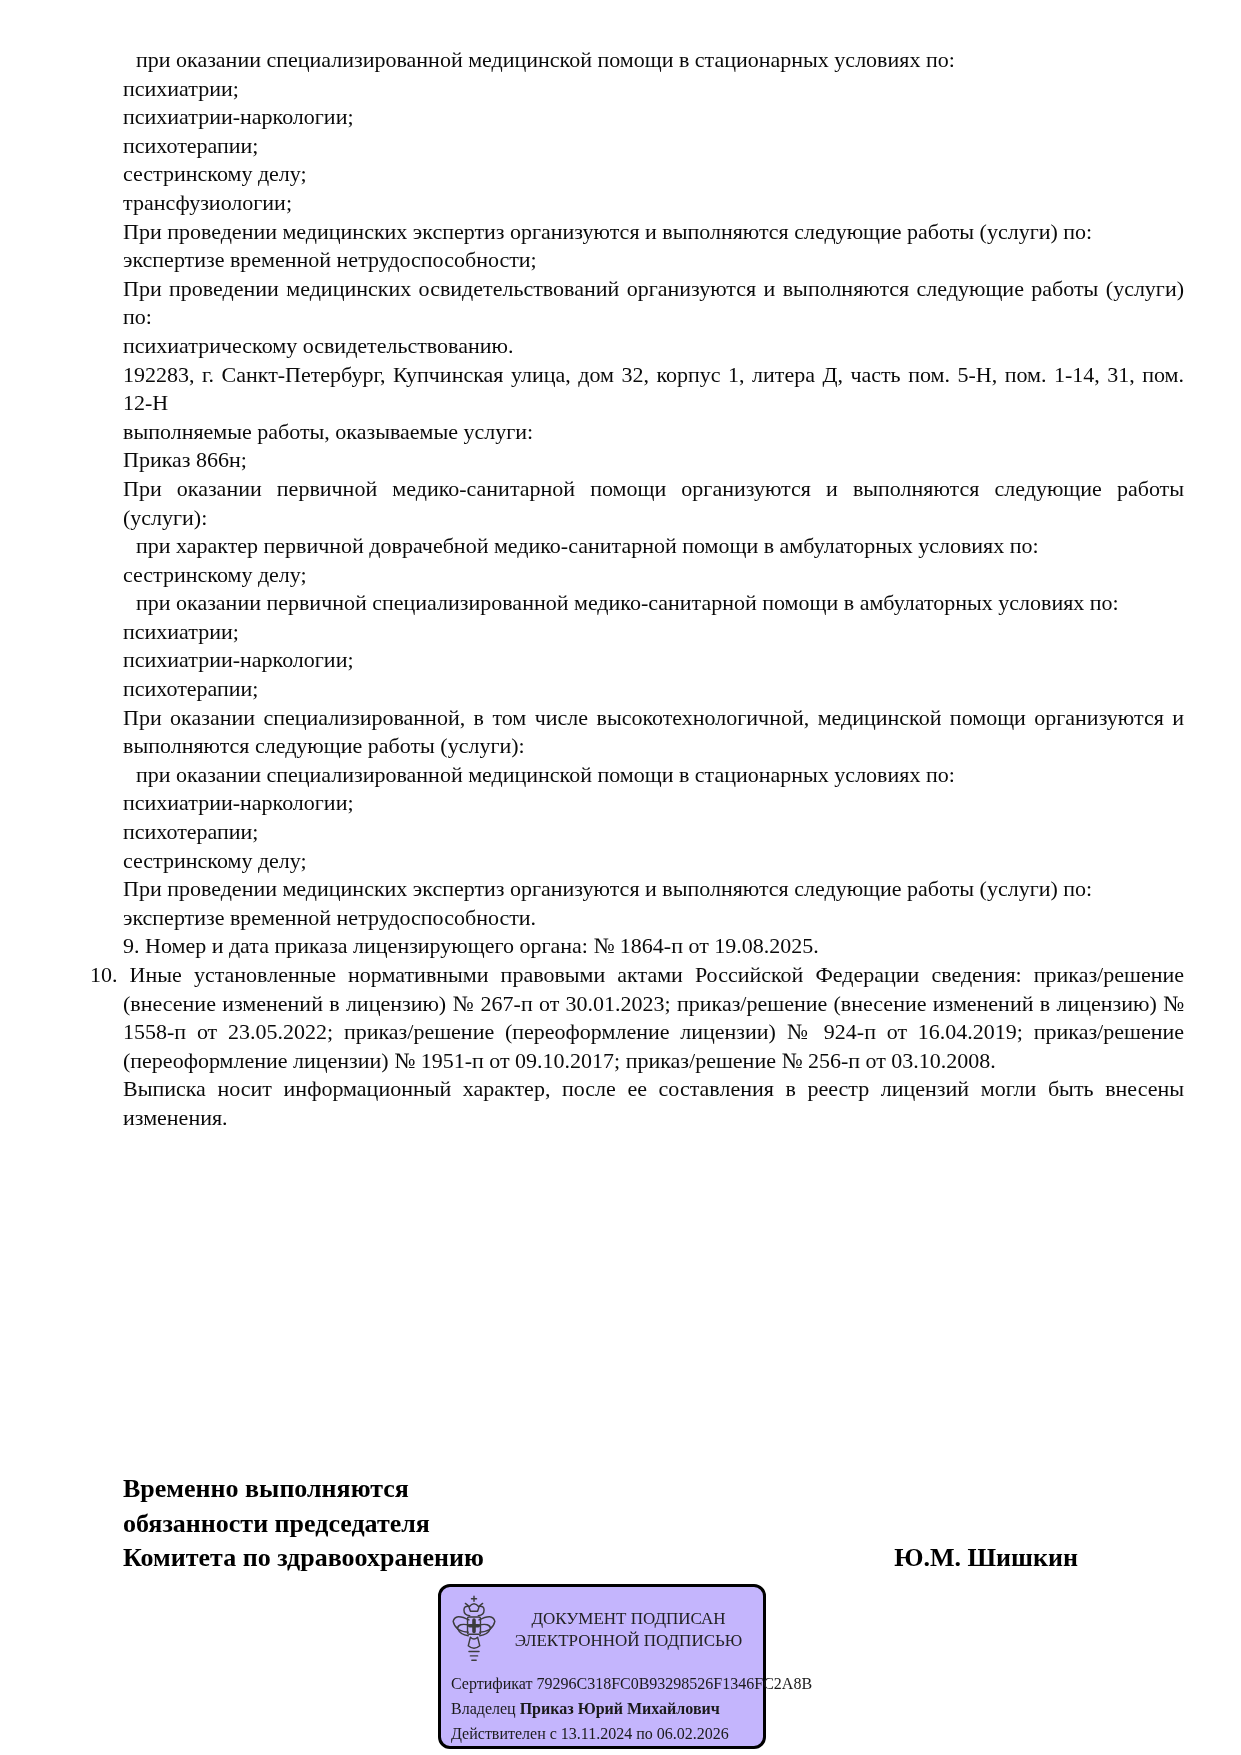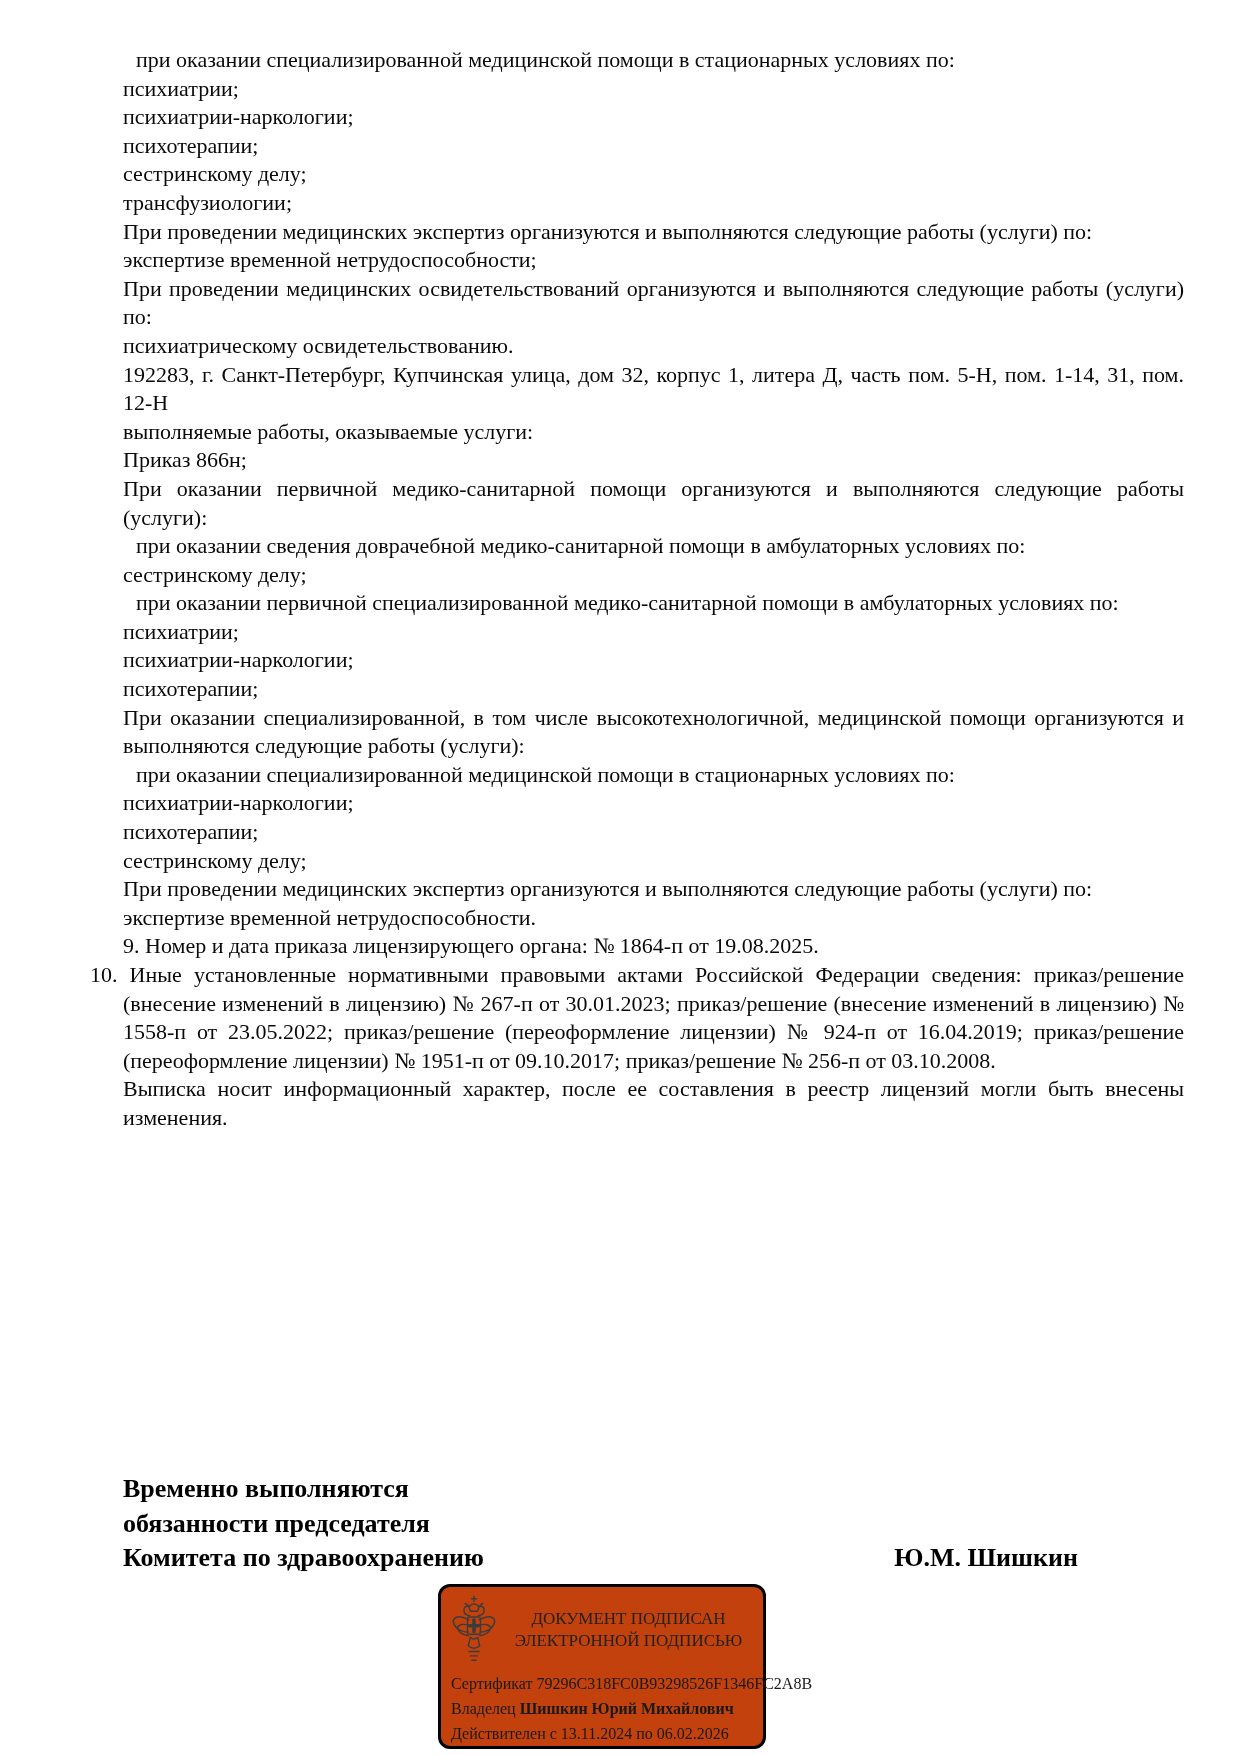--- a/index.html
+++ b/index.html
@@ -26,21 +26,21 @@
   .sig{
     position:absolute;left:123px;top:1472px;width:1061px;
     font-weight:bold;font-size:26px;line-height:34.5px;color:#000;
   }
   .sig-row{display:flex;justify-content:space-between;padding-right:106px;align-items:flex-end;}
 
   .stamp{
     position:absolute;left:438px;top:1584px;
     width:328px;height:165px;box-sizing:border-box;
     border:3px solid #000;border-radius:12px;
-    background:#c2410c;padding:7px 12px 6px 10px;color:#1a1a1a;
+    background:#c4b5fd;padding:7px 12px 6px 10px;color:#1a1a1a;
   }
   .stamp-top{display:flex;align-items:center;gap:9px;}
   .stamp-title{flex:1;text-align:center;font-size:17px;line-height:22px;color:#222;}
   .stamp-info{margin-top:5px;font-size:16px;line-height:25px;white-space:nowrap;}
   .stamp-info .b{font-weight:bold;}
   .eagle{flex:0 0 auto;}
 </style>
 </head>
 <body>
 
@@ -54,21 +54,21 @@
     <p class="item">сестринскому делу;</p>
     <p class="item">трансфузиологии;</p>
     <p class="para">При проведении медицинских экспертиз организуются и выполняются следующие работы (услуги) по:</p>
     <p class="svc">экспертизе временной нетрудоспособности;</p>
     <p class="para">При проведении медицинских освидетельствований организуются и выполняются следующие работы (услуги) по:</p>
     <p class="svc">психиатрическому освидетельствованию.</p>
     <p class="addr mt">192283, г. Санкт-Петербург, Купчинская улица, дом 32, корпус 1, литера Д, часть пом. 5-Н, пом. 1-14, 31, пом. 12-Н</p>
     <p class="addr">выполняемые работы, оказываемые услуги:</p>
     <p class="para">Приказ 866н;</p>
     <p class="para">При оказании первичной медико-санитарной помощи организуются и выполняются следующие работы (услуги):</p>
-    <p class="sub">при оказании сведения доврачебной медико-санитарной помощи в амбулаторных условиях по:</p>
+    <p class="sub">при характер первичной доврачебной медико-санитарной помощи в амбулаторных условиях по:</p>
     <p class="item">сестринскому делу;</p>
     <p class="sub">при оказании первичной специализированной медико-санитарной помощи в амбулаторных условиях по:</p>
     <p class="item">психиатрии;</p>
     <p class="item">психиатрии-наркологии;</p>
     <p class="item">психотерапии;</p>
     <p class="para">При оказании специализированной, в том числе высокотехнологичной, медицинской помощи организуются и выполняются следующие работы (услуги):</p>
     <p class="sub">при оказании специализированной медицинской помощи в стационарных условиях по:</p>
     <p class="item">психиатрии-наркологии;</p>
     <p class="item">психотерапии;</p>
     <p class="item">сестринскому делу;</p>
@@ -106,18 +106,18 @@
           <path d="M25 80 h14 M27 86 h10 M29 92 h6"></path>
         </g>
       </svg>
       <div class="stamp-title">
         <div>ДОКУМЕНТ ПОДПИСАН</div>
         <div>ЭЛЕКТРОННОЙ ПОДПИСЬЮ</div>
       </div>
     </div>
     <div class="stamp-info">
       <div><span>Сертификат</span> <span>79296C318FC0B93298526F1346FC2A8B</span></div>
-      <div><span>Владелец</span> <span class="b">Шишкин Юрий Михайлович</span></div>
+      <div><span>Владелец</span> <span class="b">Приказ Юрий Михайлович</span></div>
       <div>Действителен с 13.11.2024 по 06.02.2026</div>
     </div>
   </div>
 
 </div>
 
 </body></html>

